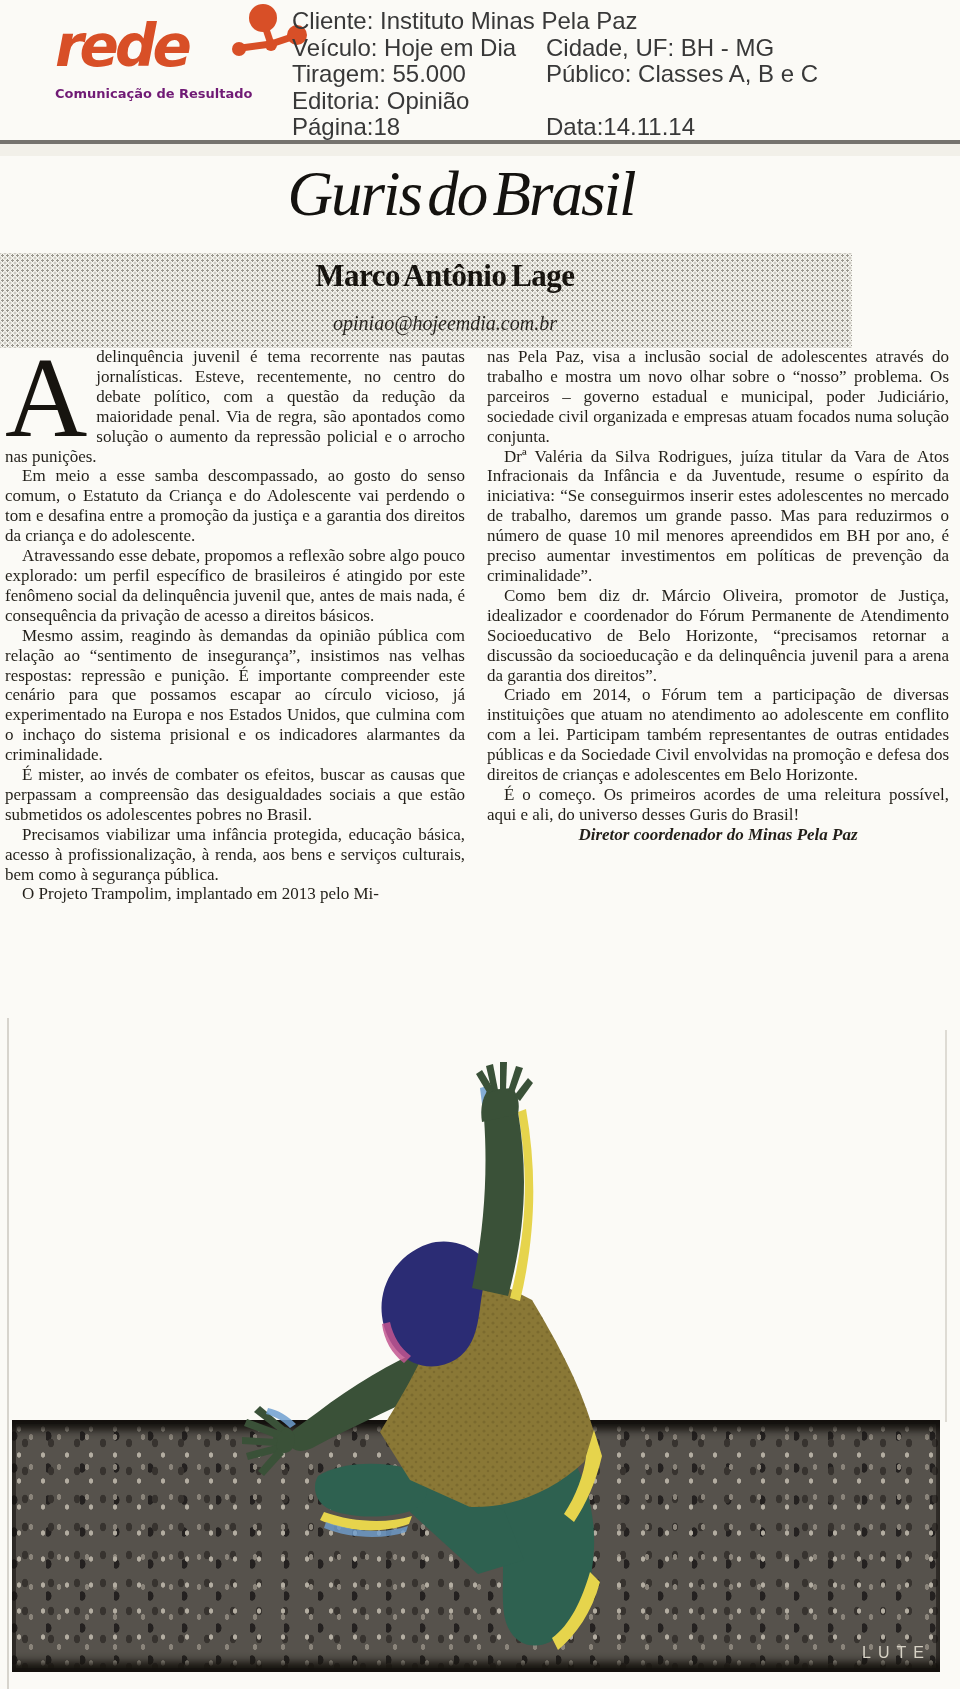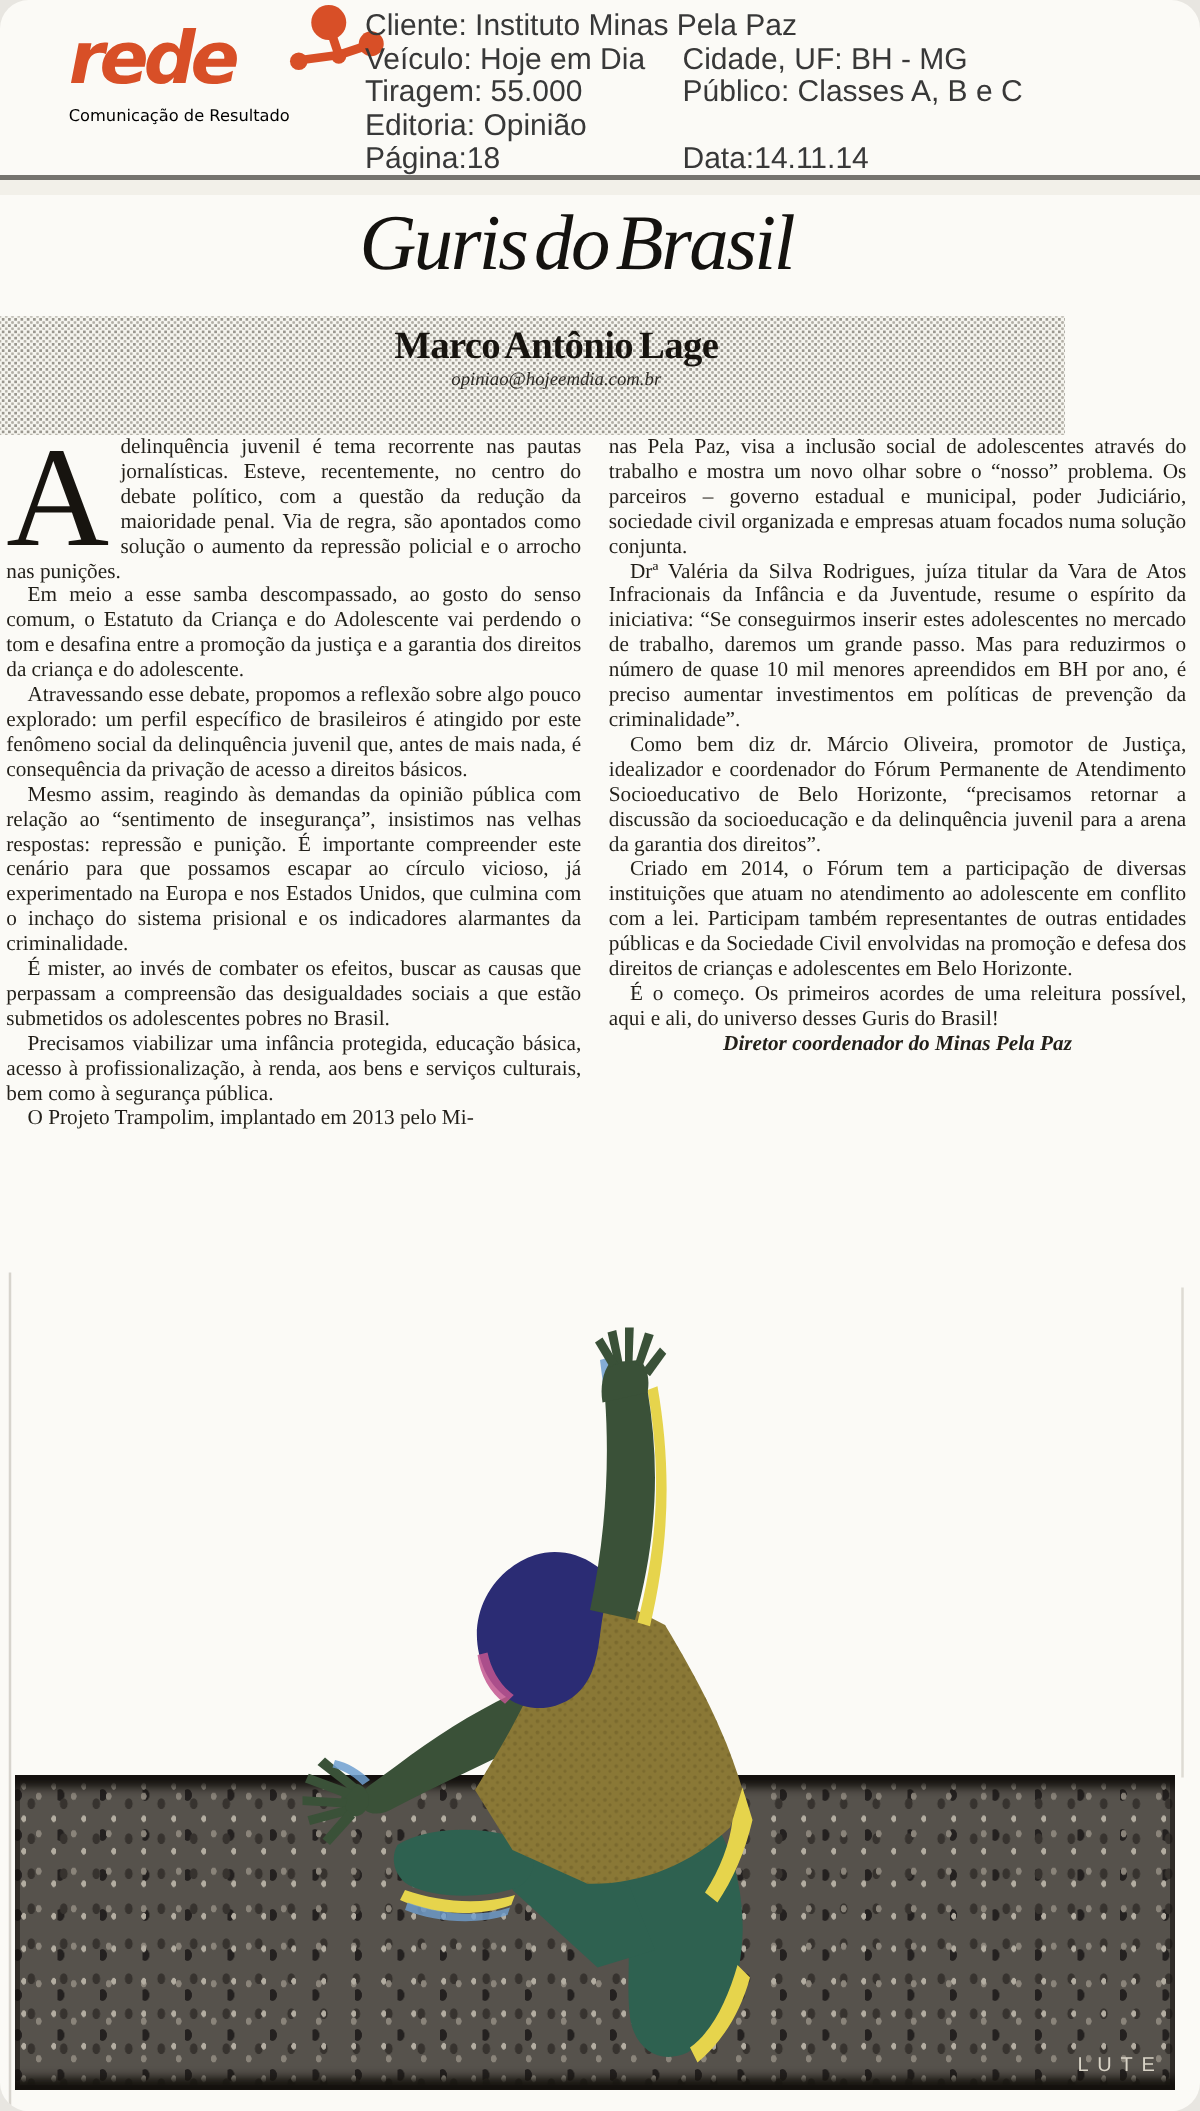--- a/index.html
+++ b/index.html
@@ -1,46 +1,46 @@
 <!DOCTYPE html>
 <html lang="pt"><head>
 <meta charset="utf-8">
 <style>
   html,body{margin:0;padding:0;background:#e8e6e1;}
   .page{position:relative;width:960px;height:1689px;margin:0 auto;background:#fbfaf6;
-        font-family:"Liberation Serif",serif;color:#201d18;overflow:hidden;border-radius:23px;}
+        font-family:"Liberation Serif",serif;color:#201d18;overflow:hidden;}
 
   
   .clip-header{position:absolute;left:0;top:0;width:960px;height:140px;}
   .logo{position:absolute;left:55px;top:6px;width:235px;}
   .logo-row{position:relative;height:82px;}
   .logo-text{font-family:"DejaVu Sans",sans-serif;font-weight:bold;font-style:italic;
              font-size:58px;line-height:80px;letter-spacing:-4px;color:#d84f27;}
   .molecule{position:absolute;left:168px;top:-4px;}
-  .logo-tagline{font-family:"DejaVu Sans",sans-serif;font-weight:normal;font-size:13px;
-                color:#000000;letter-spacing:0;margin-top:-2px;}
+  .logo-tagline{font-family:"DejaVu Sans",sans-serif;font-weight:bold;font-size:13px;
+                color:#701a75;letter-spacing:0;margin-top:-2px;}
   .meta{position:absolute;left:292px;top:8px;width:660px;
         font-family:"Liberation Sans",sans-serif;font-size:24px;line-height:26.5px;color:#383838;}
   .meta .row{white-space:nowrap;}
   .meta .c1{display:inline-block;width:254px;}
 
   
   .rule{position:absolute;left:0;top:140px;width:960px;height:4px;background:#75736e;}
   .rule-shadow{position:absolute;left:0;top:144px;width:960px;height:12px;background:#f2f0e9;}
   .title{position:absolute;left:0;top:142px;width:890px;margin:16px;text-align:center;
          font-size:63px;font-weight:normal;font-style:italic;letter-spacing:-2px;
          word-spacing:-0.12em;color:#14120f;}
   .byline-band{position:absolute;left:0;top:253px;width:852px;height:95px;background:#f6f5ef;
       background-image:radial-gradient(circle,#99968e 1px,rgba(0,0,0,0) 1.4px),
                        radial-gradient(circle,#b2afa6 .9px,rgba(0,0,0,0) 1.3px);
       background-size:5px 5px,5px 5px;background-position:0 0,2.5px 2.5px;}
   .byline-inner{width:890px;text-align:center;transform:translateX(0);}
   .author{margin-top:5px;font-size:31px;font-weight:bold;letter-spacing:-0.5px;color:#17140f;
           word-spacing:-0.08em;}
-  .email{font-size:15px;font-style:italic;color:#2a2722;margin-top:2px;}
+  .email{font-size:20px;font-style:italic;color:#2a2722;margin-top:18px;}
 
   
   .col{position:absolute;top:347px;text-align:justify;font-size:17px;line-height:19.9px;color:#221f19;}
   .col-left{left:5px;width:460px;}
   .col-right{left:487px;width:462px;}
   .col p{margin:0;text-indent:17px;}
   .col p.noind{text-indent:0;}
   .dropcap{float:left;font-size:114px;line-height:95px;padding:3px 9px 0 0;color:#17140f;
            font-family:"Liberation Serif",serif;}
   .sig{font-weight:bold;font-style:italic;text-align:center;text-indent:0 !important;}

